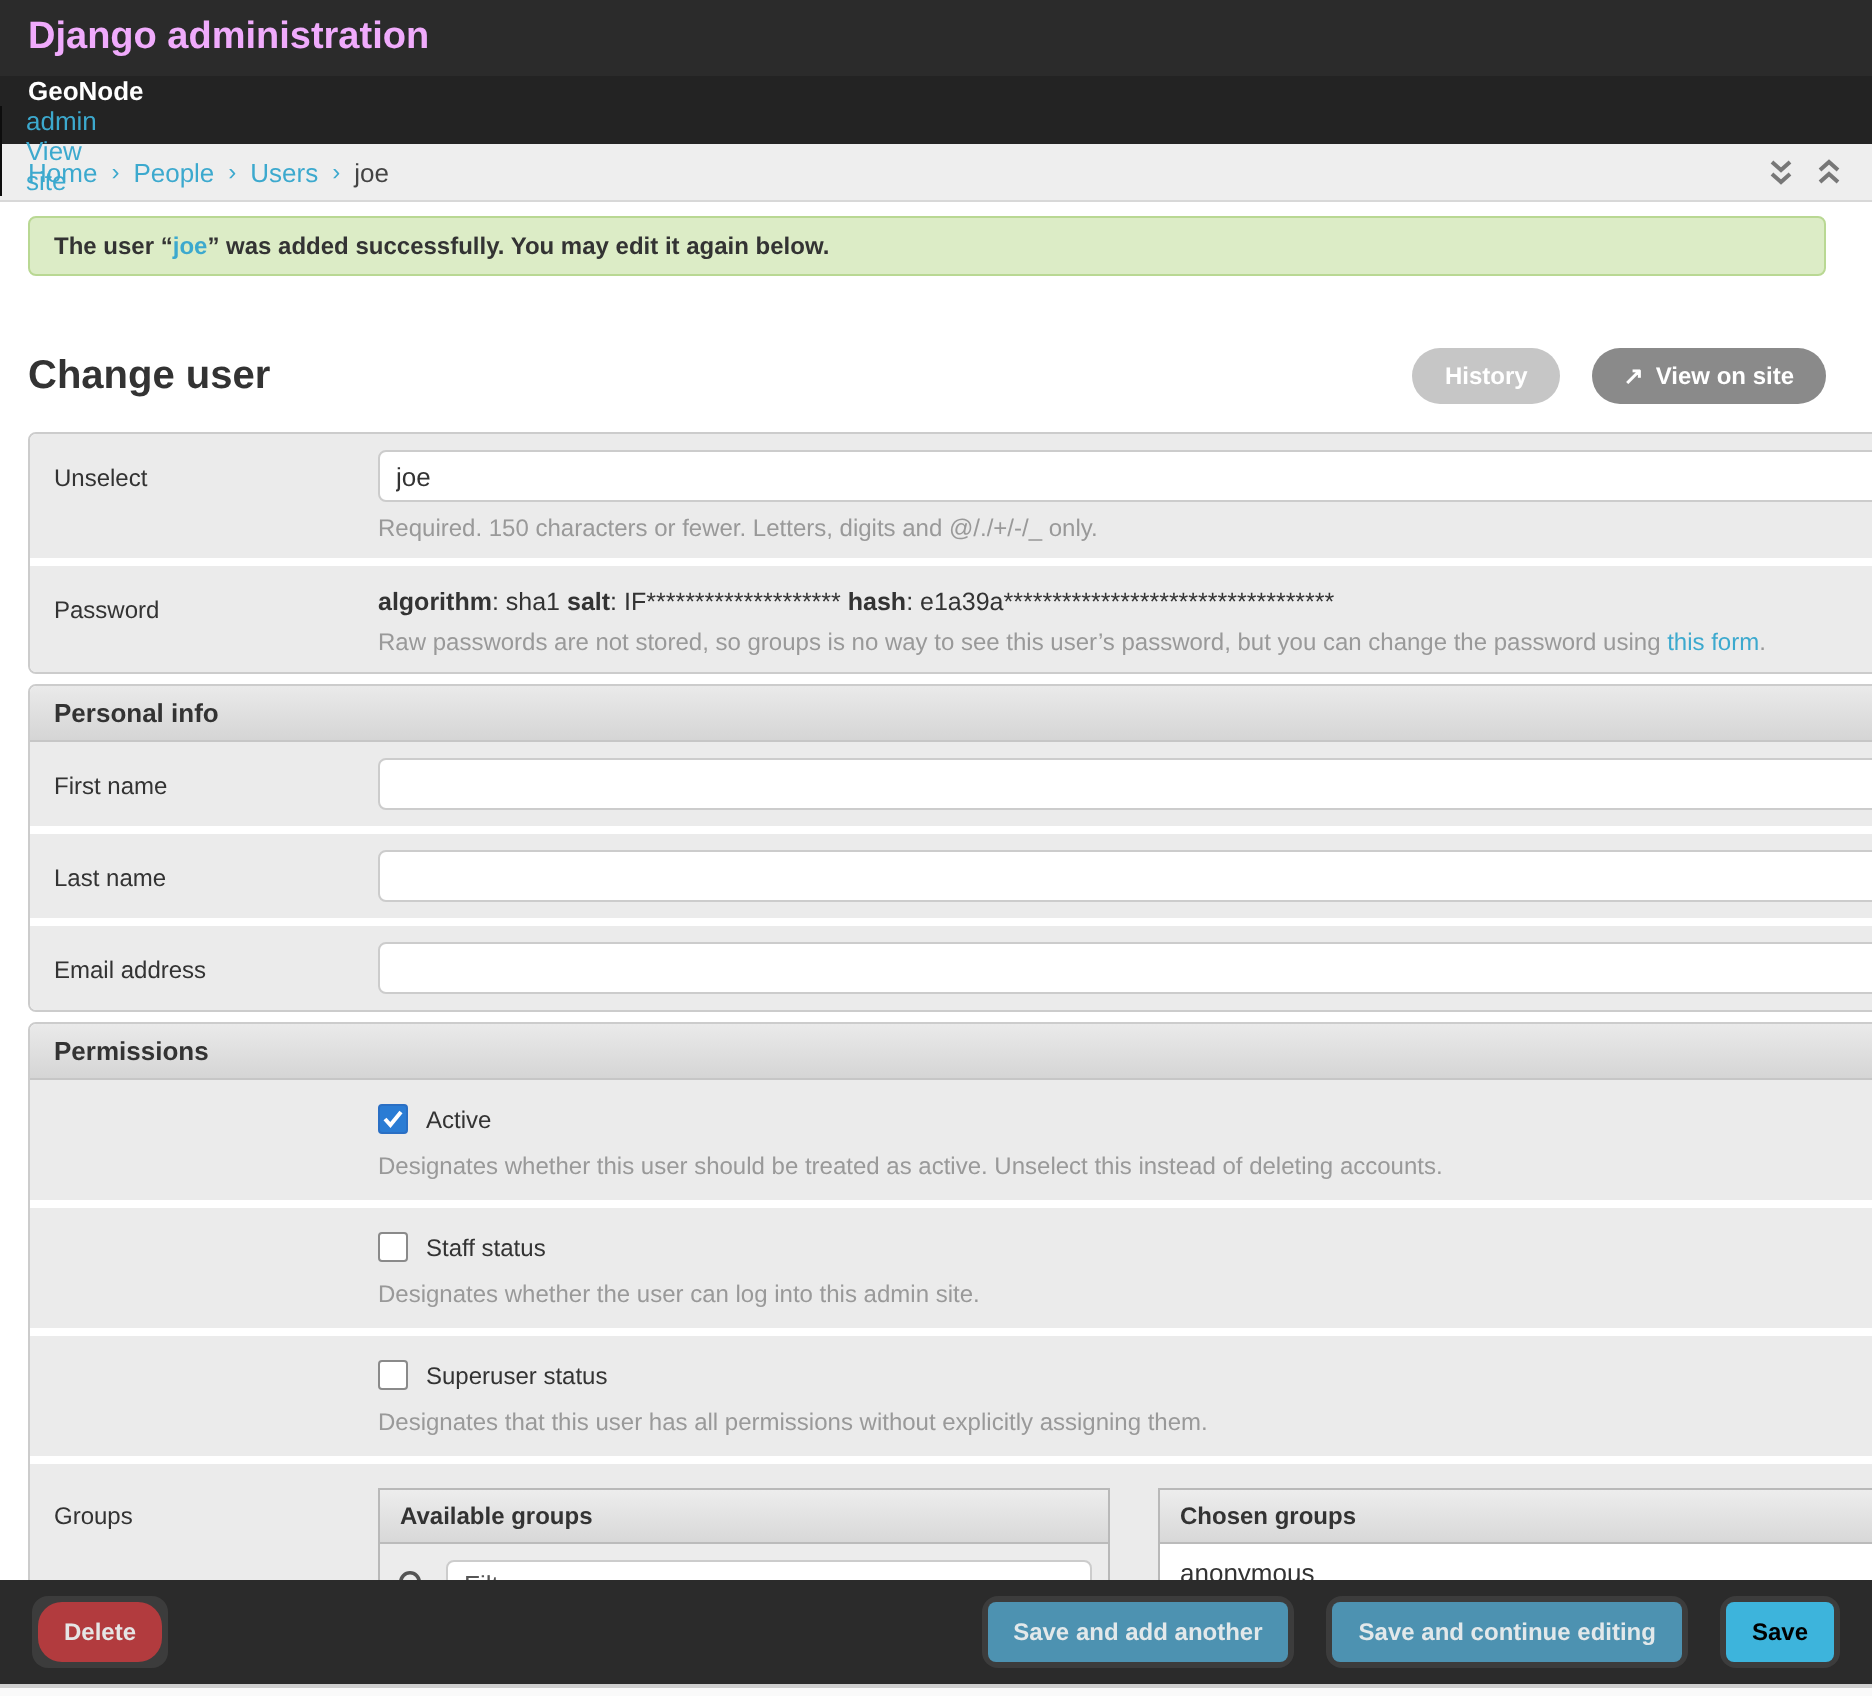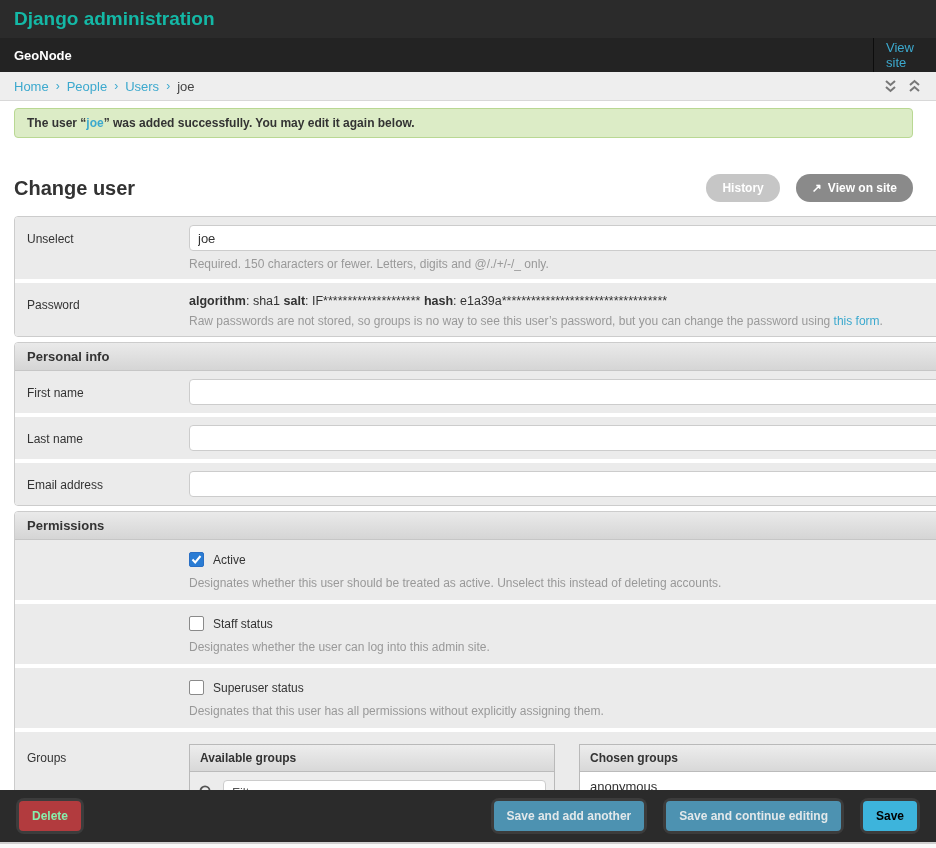--- a/index.html
+++ b/index.html
@@ -5,24 +5,24 @@
   * { box-sizing: border-box; }
   html,body { margin:0; padding:0; }
   body {
     width:936px; height:848px; overflow:hidden; position:relative;
     background:#fff; font-family:"Liberation Sans", sans-serif; color:#333;
   }
   a { text-decoration:none; }
 
   
   .branding { height:38px; background:#2b2b2b; display:flex; align-items:center; padding:0 14px; }
-  .branding-title { color:#14b8a6; font-size:19px; font-weight:bold; }
-
-  
-  .navbar { height:34px; background:#232323; display:flex; align-items:stretch; font-size:13px; }
+  .branding-title { color:#f0abfc; font-size:19px; font-weight:bold; }
+
+  
+  .navbar { height:34px; background:#232323; display:flex; align-items:stretch; font-size:13px;flex-direction:column; }
   .nav-site { display:flex; align-items:center; padding:0 14px; color:#fff; font-weight:bold; }
   .nav-spacer { flex:1; }
   .nav-cell { display:flex; align-items:center; border-left:1px solid #0d0d0d; color:#3CA9CE; }
   .nav-user { width:201px; padding:0 12px; }
   .nav-viewsite { width:63px; padding:0 12px; }
 
   
   .breadcrumbs { height:29px; background:#eeeeee; border-bottom:1px solid #d8d8d8;
     display:flex; align-items:center; gap:7px; padding:0 14px; font-size:13px; }
   .crumb-link { color:#3CA9CE; }
@@ -92,37 +92,38 @@
   .sel-item { padding:6px 10px 2px; font-size:13px; color:#333; cursor:pointer; }
   .sel-chosen .sel-item { padding:2px 10px; }
   .sel-chosen .sel-item:first-child { padding-top:7px; }
 
   
   .submit-row { position:absolute; left:0; bottom:6px; width:936px; height:52px; background:#2b2b2b;
     display:flex; align-items:center; padding:0 16px; gap:16px; }
   .btn-ring { background:#3c3c3c; border-radius:8px; padding:3px; }
   .btn { border:none; border-radius:4px; padding:8px 13px; font-size:12px; font-weight:bold;
     font-family:inherit; cursor:pointer; display:block; }
-  .btn-delete { background:#b23b3e; color:#86efac; }
+  .btn-delete { background:#b23b3e; color:#e5e5e5;border-radius:12px; }
   .btn-muted { background:#4d92b1; color:#e2e8ea; }
   .btn-save { background:#3db4dc; color:#000000; }
   .submit-spacer { flex:1; }
   .bottom-strip { position:absolute; bottom:0; width:936px; height:6px; background:#fafafa;
     border-top:2px solid #cfcfcf; }
 </style>
 </head>
 <body>
 
 <div class="branding">
   <span class="branding-title">Django administration</span>
 </div>
 
 <div class="navbar">
   <span class="nav-site">GeoNode</span>
   <span class="nav-spacer"></span>
+  <span class="nav-cell nav-user">admin</span>
   <span class="nav-cell nav-viewsite">View site</span>
 </div>
 
 <div class="breadcrumbs">
   <a href="#" class="crumb-link">Home</a>
   <span class="crumb-sep">›</span>
   <a href="#" class="crumb-link">People</a>
   <span class="crumb-sep">›</span>
   <a href="#" class="crumb-link">Users</a>
   <span class="crumb-sep">›</span>

